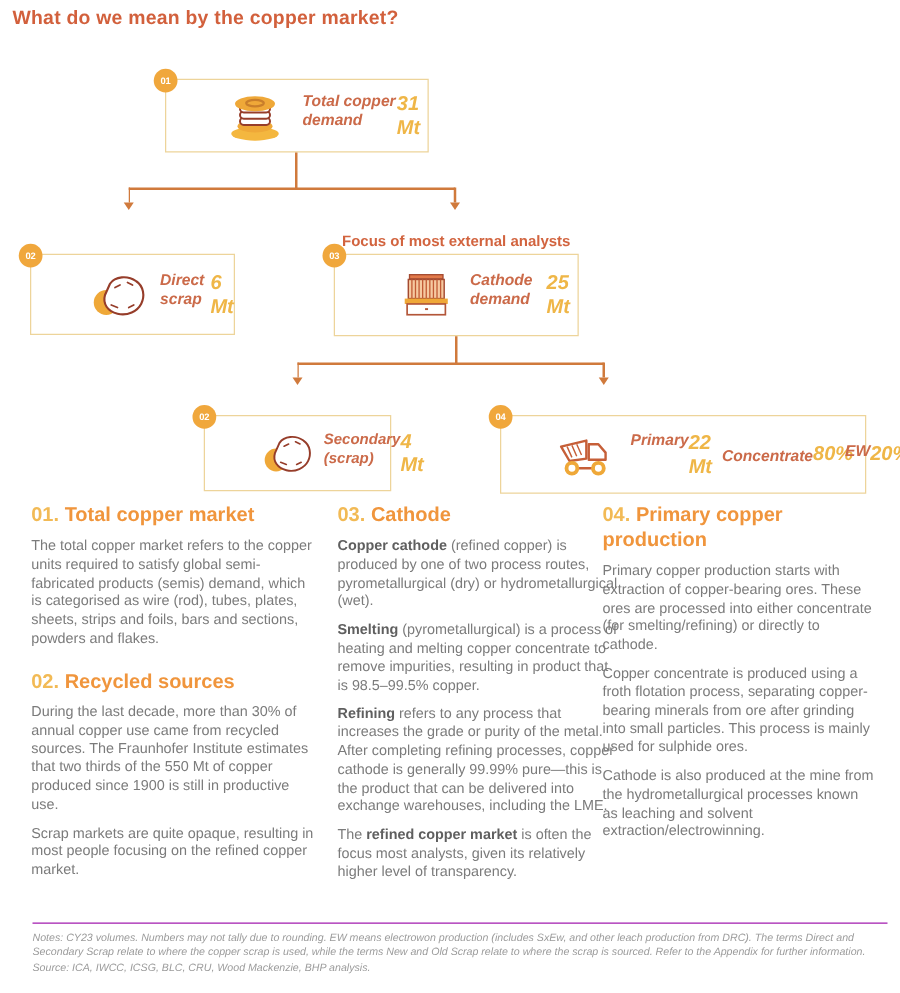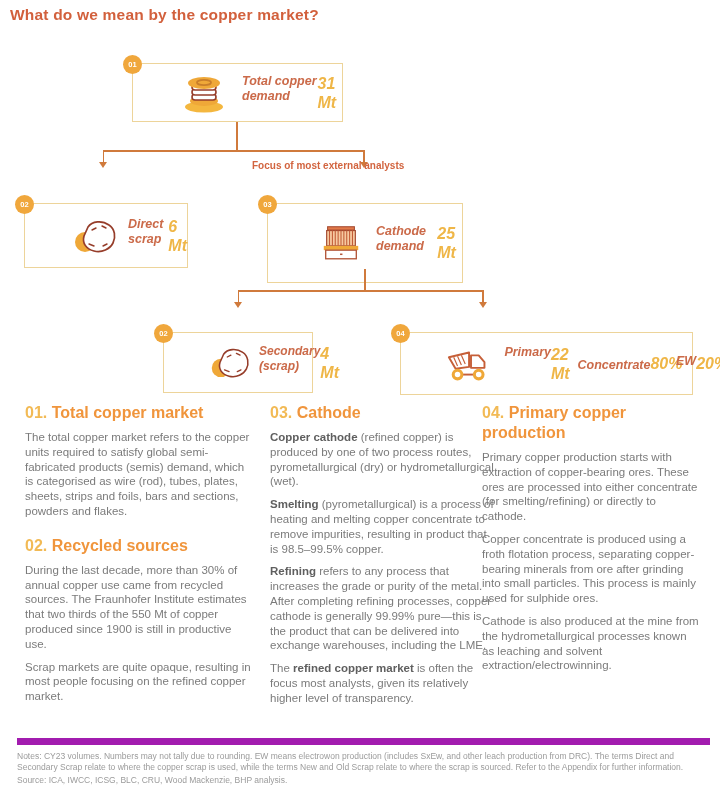--- a/index.html
+++ b/index.html
@@ -15,36 +15,36 @@
   .node .icon{flex:0 0 auto;display:flex;align-items:center;justify-content:center;}
   .nlabel{font-size:12.5px;font-weight:bold;color:#CB6A49;line-height:15px;}
   .nvalue{font-size:16px;font-weight:bold;color:#EFB647;line-height:19px;}
   .ncol{display:flex;flex-direction:row;justify-content:center;font-style:italic;}
 
   
   .vline{position:absolute;width:1.5px;background:#D07A3C;}
   .hline{position:absolute;height:1.5px;background:#D07A3C;}
   .ahead{position:absolute;width:0;height:0;border-left:4px solid transparent;border-right:4px solid transparent;border-top:6px solid #D07A3C;}
 
-  .focus-label{position:absolute;left:252px;top:160px;width:226px;
-               font-size:10px;font-weight:bold;color:#D2643F;}
+  .focus-label{position:absolute;left:252px;top:186px;width:226px;text-align:center;
+               font-size:12px;font-weight:bold;color:#D2643F;}
 
   .vdivider{width:1px;height:34px;background:#EDD49A;margin:0 12px;}
 
   
   .col{position:absolute;top:403px;margin-left:15px;}
   .sec-h{font-size:16px;font-weight:bold;line-height:20px;margin:0 0 7px 0;}
   .sec-h .num{color:#F2BA55;}
   .sec-h .ttl{color:#F0953C;}
   .sec-h.later{margin-top:17px;}
   .para{font-size:11.5px;line-height:14.8px;color:#7B7B7B;margin:0 0 8px 0;}
   .para b{color:#5F5F5F;font-weight:bold;}
 
   
-  .footer{position:absolute;left:17px;right:10px;top:738px;border-top:7px solid #a21caf;padding-top:6px;}
+  .footer{position:absolute;left:26px;right:10px;top:738px;border-top:1px solid #a21caf;padding-top:6px;font-style:italic;}
   .notes{font-size:8.5px;line-height:11px;color:#9B9B9B;margin:0;}
   .source{font-size:8.5px;line-height:11px;color:#9B9B9B;margin:2px 0 0 0;}
 </style>
 </head>
 <body>
 
 <div id="page">
 
   <div class="page-title">What do we mean by the copper market?</div>
 
@@ -84,21 +84,21 @@
         <path d="M16 10 C20 4 30 3 37 8 C43 12 44 20 41 26 C38 32 30 36 22 34 C14 32 10 26 12 19 Z" fill="#FFFFFF" stroke="#963D2A" stroke-width="1.7" stroke-linejoin="round"></path>
         <path d="M20 13 l4 -2 M30 9 l4 2 M17 27 l5 2 M31 29 l4 -2" stroke="#963D2A" stroke-width="1.4" fill="none" stroke-linecap="round"></path>
       </svg>
     </div>
     <div class="ncol" style="margin-left:10px;">
       <div class="nlabel">Direct scrap</div>
       <div class="nvalue">6 Mt</div>
     </div>
   </div>
 
-  <div class="node" style="left:267px;top:203px;width:196px;height:80px;">
+  <div class="node" style="left:267px;top:203px;width:196px;height:66px;">
     <div class="badge">03</div>
     <div class="icon" style="margin-left:16px;">
       <svg width="44" height="42" viewBox="0 0 46 42">
         <rect x="9" y="4" width="28" height="3.5" fill="#E2794A" stroke="#A44A30" stroke-width="1.1"></rect>
         <rect x="8" y="8" width="30" height="16" fill="#F6C9A0" stroke="#A44A30" stroke-width="1.2"></rect>
         <path d="M11 8 v16 M14 8 v16 M17 8 v16 M20 8 v16 M23 8 v16 M26 8 v16 M29 8 v16 M32 8 v16 M35 8 v16" stroke="#C15B36" stroke-width="1.1"></path>
         <rect x="5" y="24" width="36" height="4.5" fill="#EFA838"></rect>
         <rect x="7" y="28.5" width="32" height="9" fill="#FFFFFF" stroke="#B35639" stroke-width="1.4"></rect>
         <rect x="22" y="32" width="2.5" height="1.6" fill="#B35639"></rect>
       </svg>

